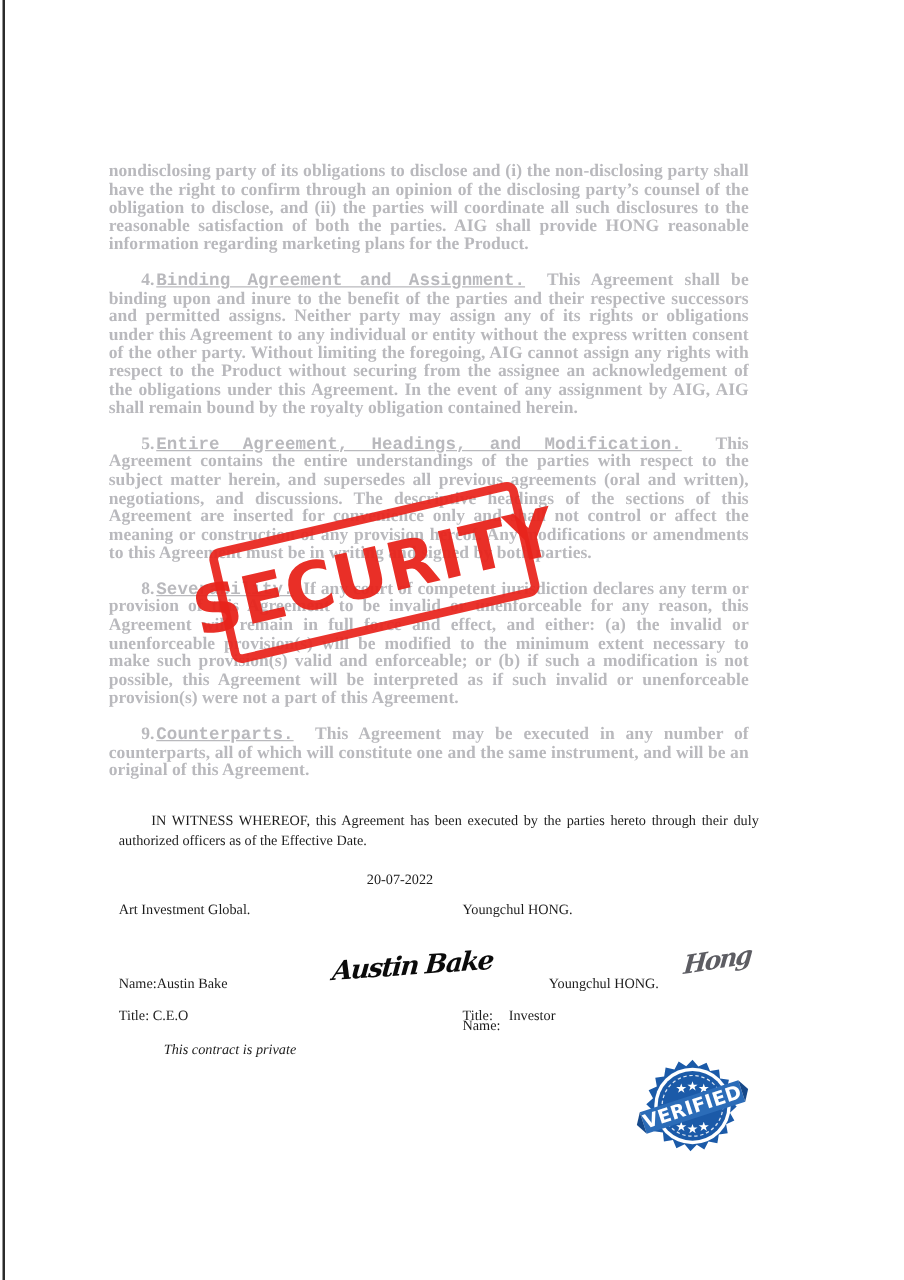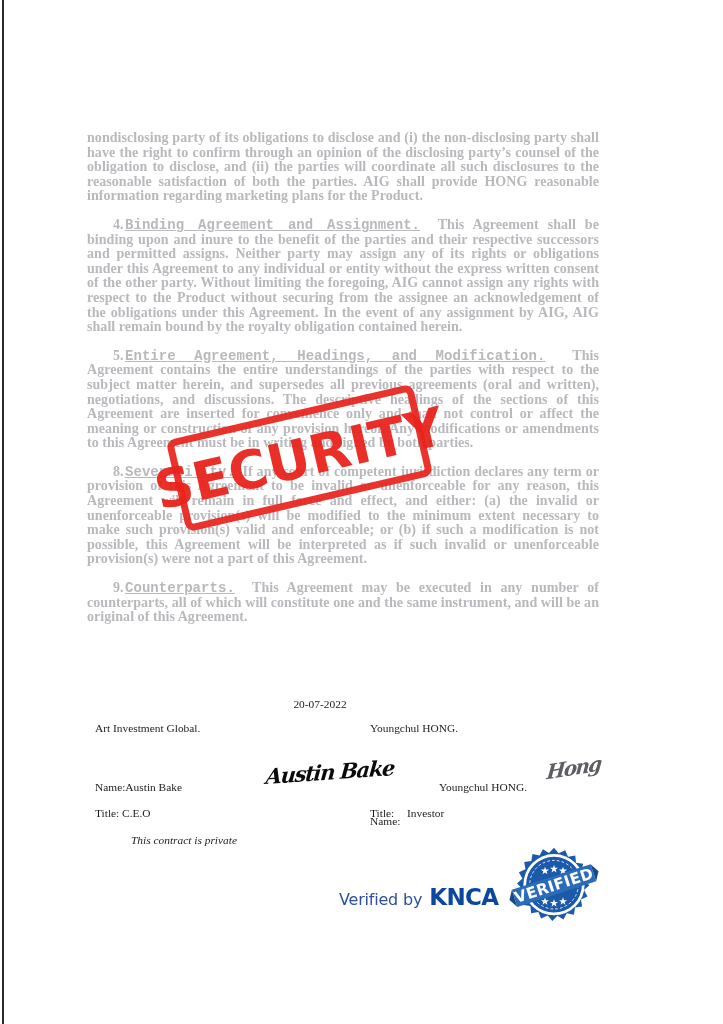--- a/index.html
+++ b/index.html
@@ -204,20 +204,21 @@
     <p><span class="clause-num">5.</span><span class="clause-title">Entire Agreement, Headings, and Modification.</span><span>&nbsp; </span><span>This Agreement contains the entire understandings of the parties with respect to the subject matter herein, and supersedes all previous agreements (oral and written), negotiations, and discussions. The descriptive headings of the sections of this Agreement are inserted for convenience only and shall not control or affect the meaning or construction of any provision hereof.  Any modifications or amendments to this Agreement must be in writing and signed by both parties.</span></p>
 
 
 
     <p><span class="clause-num">8.</span><span class="clause-title">Severability.</span><span>&nbsp; </span><span>If any court of competent jurisdiction declares any term or provision of this Agreement to be invalid or unenforceable for any reason, this Agreement will remain in full force and effect, and either: (a) the invalid or unenforceable provision(s) will be modified to the minimum extent necessary to make such provision(s) valid and enforceable; or (b) if such a modification is not possible, this Agreement will be interpreted as if such invalid or unenforceable provision(s) were not a part of this Agreement.</span></p>
 
     <p><span class="clause-num">9.</span><span class="clause-title">Counterparts.</span><span>&nbsp; </span><span>This Agreement may be executed in any number of counterparts, all of which will constitute one and the same instrument, and will be an original of this Agreement.</span></p>
 
   </div>
 
+  <div class="body-crisp" id="witness-para">IN WITNESS WHEREOF, this Agreement has been executed by the parties hereto through their duly authorized officers as of the Effective Date.</div>
 
   <div class="body-crisp" id="effective-date">20-07-2022</div>
 
   <div class="sig-block" id="party-left-name">Art Investment Global.</div>
 
   <div class="sig-block" id="party-right-name">Youngchul HONG.</div>
 
   <div class="sig-block" id="left-name-label">Name:Austin  Bake</div>
 
   <div class="sig-block" id="left-title-label">Title:  C.E.O</div>
@@ -234,24 +235,20 @@
 
   <div class="signature" id="signature-hong">Hong</div>
 
   <div class="sig-block" id="private-note">This contract is private</div>
 
   <div id="security-stamp">
     <div class="stamp-frame"></div>
     <div class="stamp-text">SECURITY</div>
   </div>
 
-  <div id="verified-by-knca">
-    <span class="vb-prefix">Verified by</span>
-    <span class="vb-brand">KNCA</span>
-  </div>
 
   <div id="verified-seal">
     <svg viewBox="0 0 100 100" width="92" height="90">
       <defs>
         <path id="gearSeal" d="M50 2
           L55.2 8.0 L62.5 4.6 L65.6 11.9 L73.6 10.6 L74.5 18.6 L82.4 19.7 L80.6 27.6
           L87.8 31.1 L83.5 38.0 L89.3 43.6 L83.3 49.0 L87.2 56.1 L79.9 59.4 L81.3 67.3
           L73.4 68.4 L72.1 76.3 L64.2 74.6 L60.5 81.7 L53.8 77.5 L48.2 83.3 L43.0 77.2
           L35.7 80.6 L32.6 73.3 L24.6 74.6 L23.7 66.6 L15.8 65.5 L17.6 57.6 L10.4 54.1
           L14.7 47.2 L8.9 41.6 L14.9 36.2 L11.0 29.1 L18.3 25.8 L16.9 17.9 L24.8 16.8

